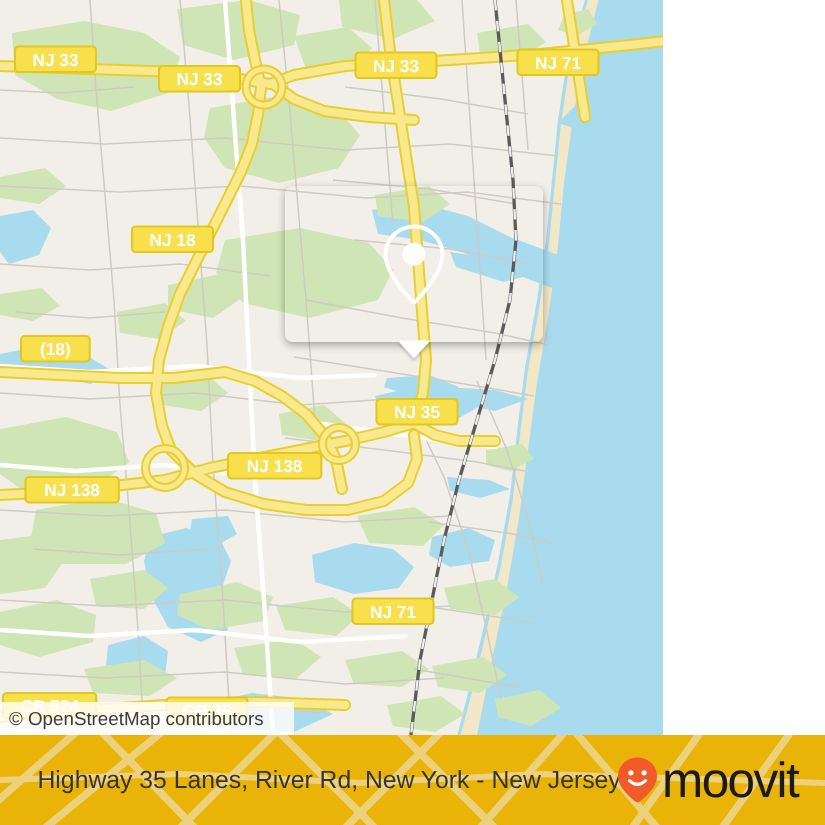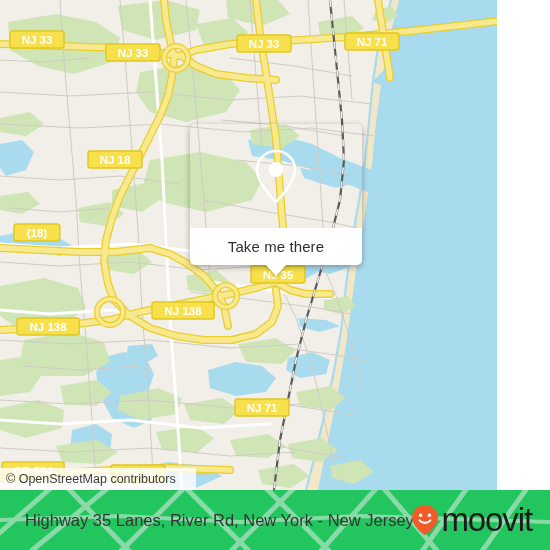--- a/index.html
+++ b/index.html
@@ -5,21 +5,21 @@
   html,body{margin:0;padding:0;}
   body{
     width:550px;height:550px;
     font-family:"Liberation Sans", sans-serif;
     background:#ffffff;
     overflow:hidden;
   }
   .app{position:relative;width:550px;height:550px;overflow:hidden;background:#fff;}
 
   
-  .map{position:absolute;left:0;top:0;width:497px;height:490px;overflow:hidden;background:#0ea5e9;}
+  .map{position:absolute;left:0;top:0;width:442px;height:490px;overflow:hidden;background:#0ea5e9;}
   .map svg{position:absolute;left:0;top:0;display:block;}
 
   
   .attrib{
     position:absolute;left:0;bottom:0;
     height:22px;line-height:22px;
     padding:0 20px 0 6px;
     background:rgba(255,255,255,0.80);
     font-size:12.5px;color:#3b3b3b;
     white-space:nowrap;
@@ -48,21 +48,21 @@
     width:0;height:0;
     border-left:11px solid transparent;
     border-right:11px solid transparent;
     border-top:12px solid #ffffff;
     filter:drop-shadow(0 2px 1px rgba(0,0,0,.18));
   }
 
   
   .footer{
     position:absolute;left:0;bottom:0;width:550px;height:60px;
-    background:#22c55e;overflow:hidden;
+    background:#eab308;overflow:hidden;
     display:flex;align-items:center;
   }
   .footer-bg{position:absolute;left:0;top:0;opacity:.5;}
   .footer-title{
     position:relative;z-index:2;
     margin-left:25px;
     font-size:16.5px;color:#343434;white-space:nowrap;
   }
   .brand{
     position:absolute;right:18px;top:50%;margin-top:-15px;
@@ -292,23 +292,20 @@
     <div class="attrib">© OpenStreetMap contributors</div>
   </div>
 
   <div class="card">
     <div class="card-top">
       <svg width="46" height="56" viewBox="0 0 46 56">
         <path d="M23 3 C12.5 3 4 11.4 4 21.8 C4 33 17 48 22.2 53.2 C22.65 53.65 23.35 53.65 23.8 53.2 C29 48 42 33 42 21.8 C42 11.4 33.5 3 23 3 Z" fill="none" stroke="#ffffff" stroke-width="2.6"></path>
         <circle cx="23" cy="21.5" r="7.6" fill="#ffffff"></circle>
       </svg>
     </div>
-    <div class="card-btn">
-      <span>Take me there</span>
-    </div>
     <div class="card-tip"></div>
   </div>
 
   <div class="footer">
     <svg class="footer-bg" width="550" height="60" viewBox="0 0 550 60">
       <g stroke="#EFEFEF" stroke-width="5" fill="none">
         <path d="M -20,60 L 60,-10"></path>
         <path d="M 30,62 L 120,-12"></path>
         <path d="M 120,62 L 190,-8"></path>
         <path d="M 230,62 L 300,-8"></path>

